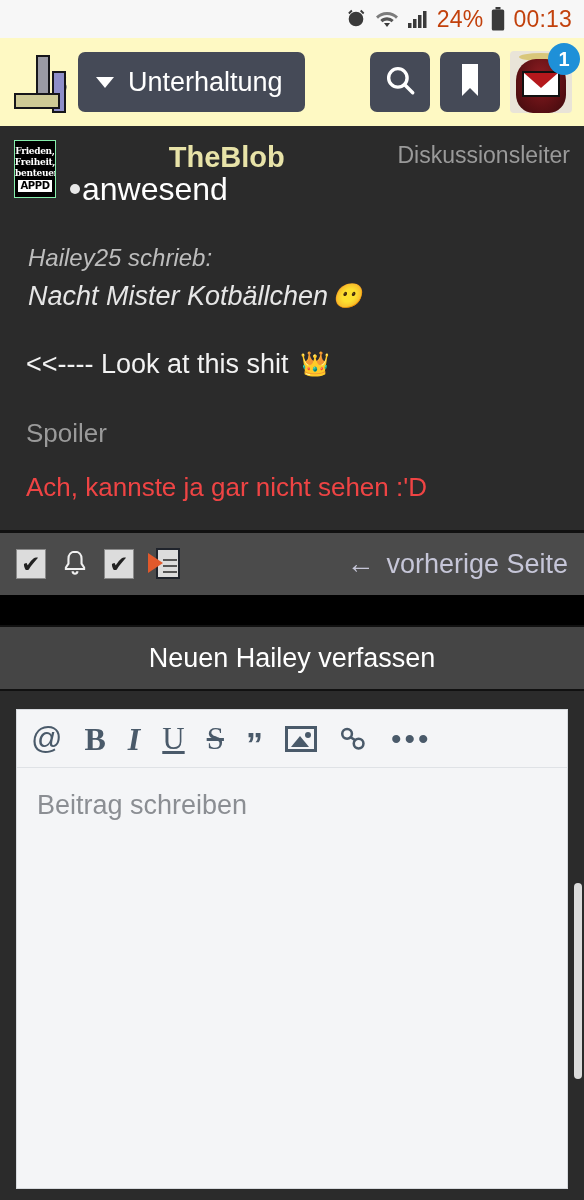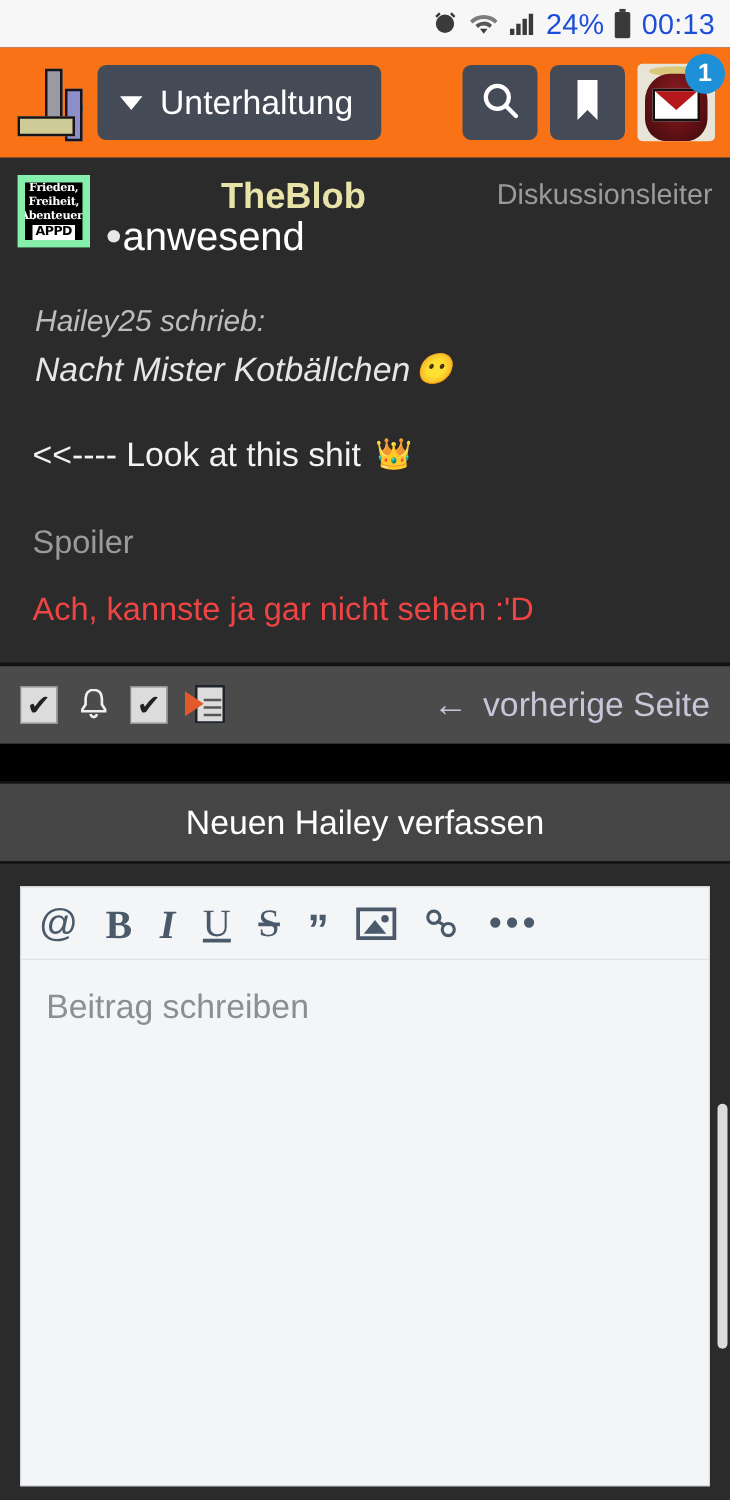--- a/index.html
+++ b/index.html
@@ -5,30 +5,30 @@
   * { box-sizing: border-box; margin: 0; padding: 0; }
   html, body {
     width: 584px; height: 1200px;
     background: #2b2b2b;
     font-family: "Liberation Sans", sans-serif;
     overflow: hidden;
   }
 
   
   .statusbar {
-    height: 38px; background: #f7f7f7; color: #1d4ed8;
+    height: 38px; background: #f7f7f7; color: #c2410c;
     display: flex; align-items: center; justify-content: flex-end;
     padding-right: 12px; gap: 8px; font-size: 22px;
   }
   .statusbar .sb-icon { display: flex; align-items: center; }
   .sb-text { font-size: 23px; letter-spacing: .2px; }
 
   
   .appbar {
-    height: 88px; background: #f97316;
+    height: 88px; background: #fef9c3;
     display: flex; align-items: center; padding: 0 12px; gap: 10px;
     position: relative;
   }
   .ghost-title {
     position: absolute; left: 34px; top: 28px;
     font-size: 30px; color: #454954; letter-spacing: .5px;
     user-select: none; white-space: nowrap;
   }
   .logo {
     width: 56px; height: 66px; position: relative; flex: 0 0 auto; z-index: 2;
@@ -82,22 +82,22 @@
     position: absolute; right: -8px; top: -8px; width: 32px; height: 32px;
     background: #1e90d8; color: #fff; border-radius: 50%;
     display: flex; align-items: center; justify-content: center;
     font-size: 20px; font-weight: bold;
   }
 
   
   .post { background: #2b2b2b; padding: 14px 14px 0 14px; }
   .post-head { display: flex; align-items: flex-start; gap: 14px; }
   .post-avatar {
-    width: 58px; height: 58px; flex: 0 0 auto; background: #000;
-    border: 6px solid #86efac; display: flex; flex-direction: column;
+    width: 42px; height: 58px; flex: 0 0 auto; background: #000;
+    border: 1px solid #86efac; display: flex; flex-direction: column;
     align-items: center; justify-content: center; overflow: hidden;
   }
   .pa-line {
     font-family: "DejaVu Serif", serif; color: #fff; font-weight: bold;
     font-size: 9px; line-height: 11px; white-space: nowrap; letter-spacing: -.3px;
   }
   .pa-appd {
     background: #fff; color: #000; font-family: "DejaVu Sans", sans-serif;
     font-weight: bold; font-size: 10px; line-height: 12px;
     padding: 0 2px; margin-top: 1px; letter-spacing: -.4px;

